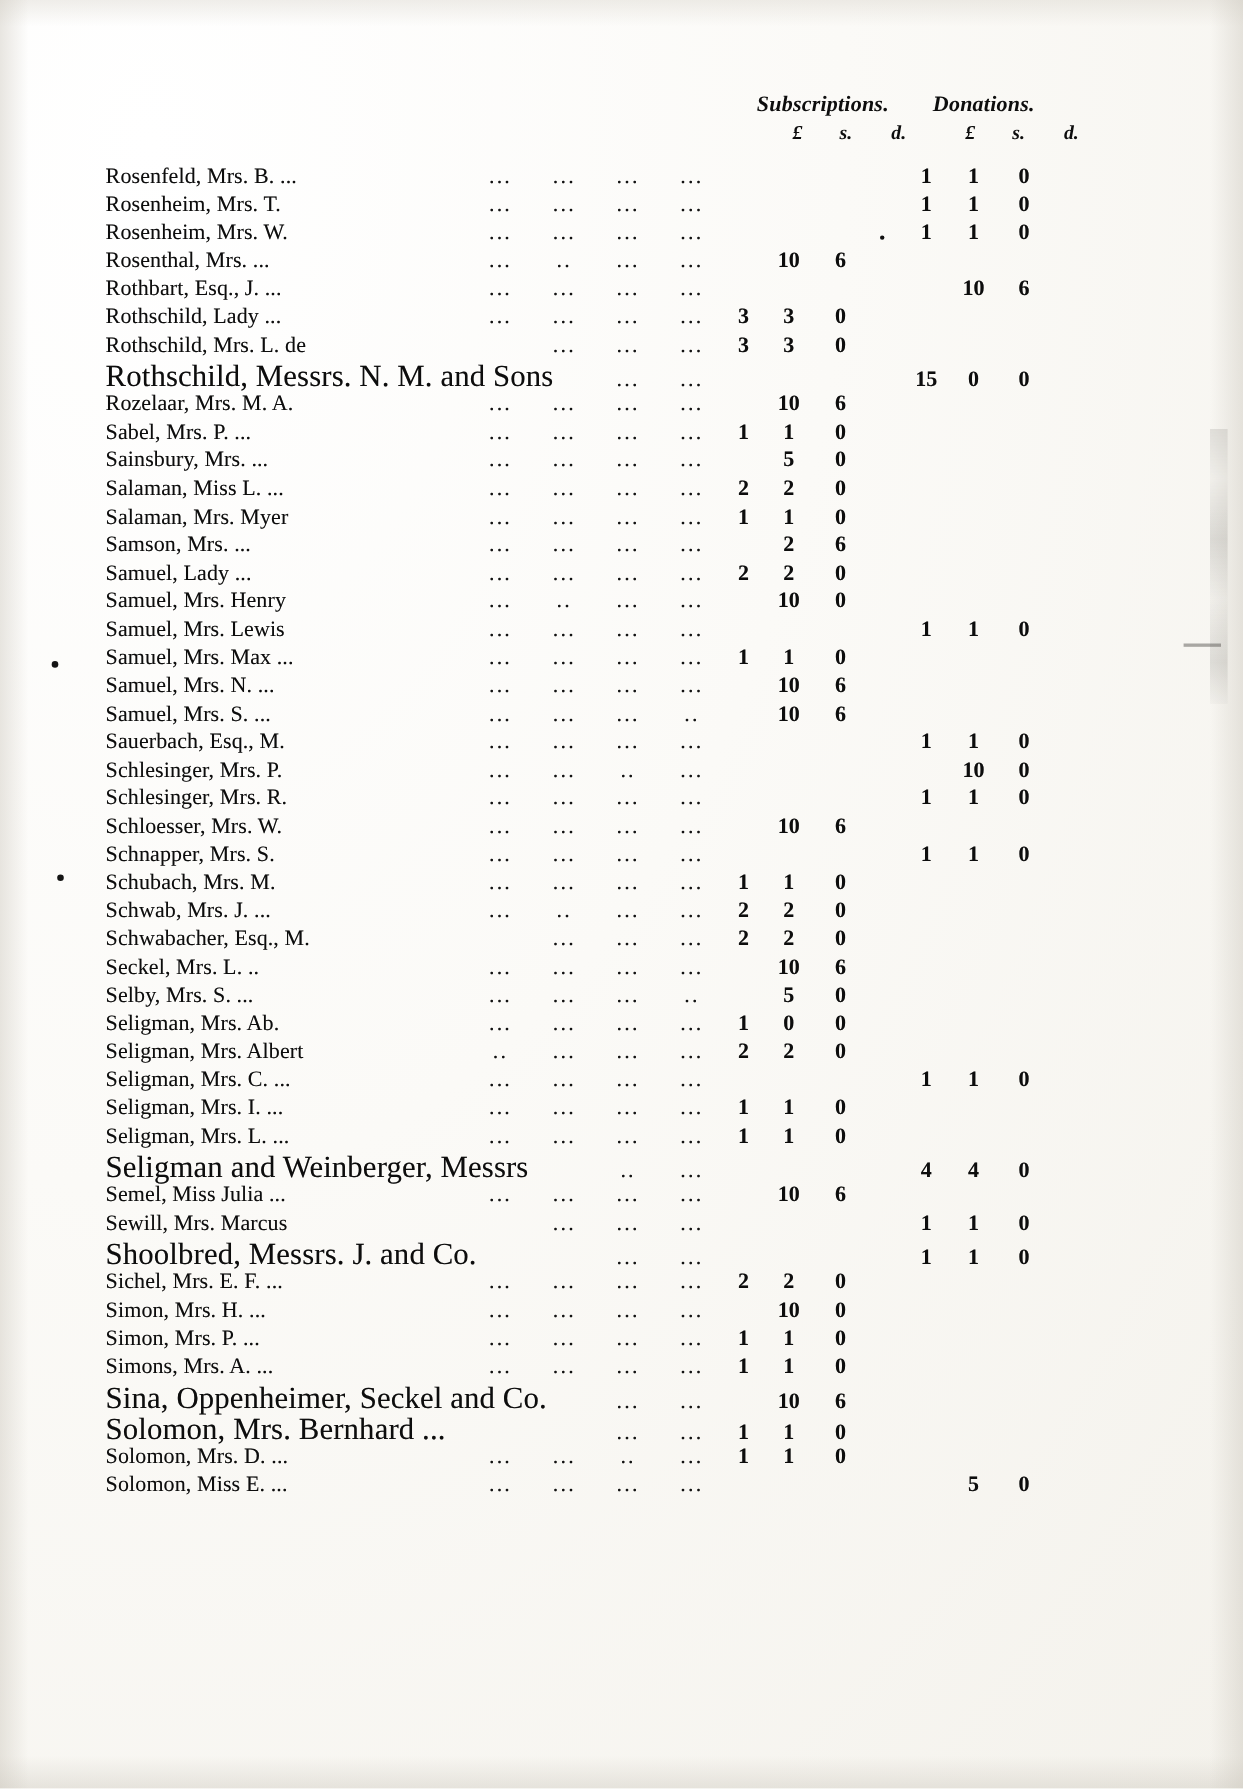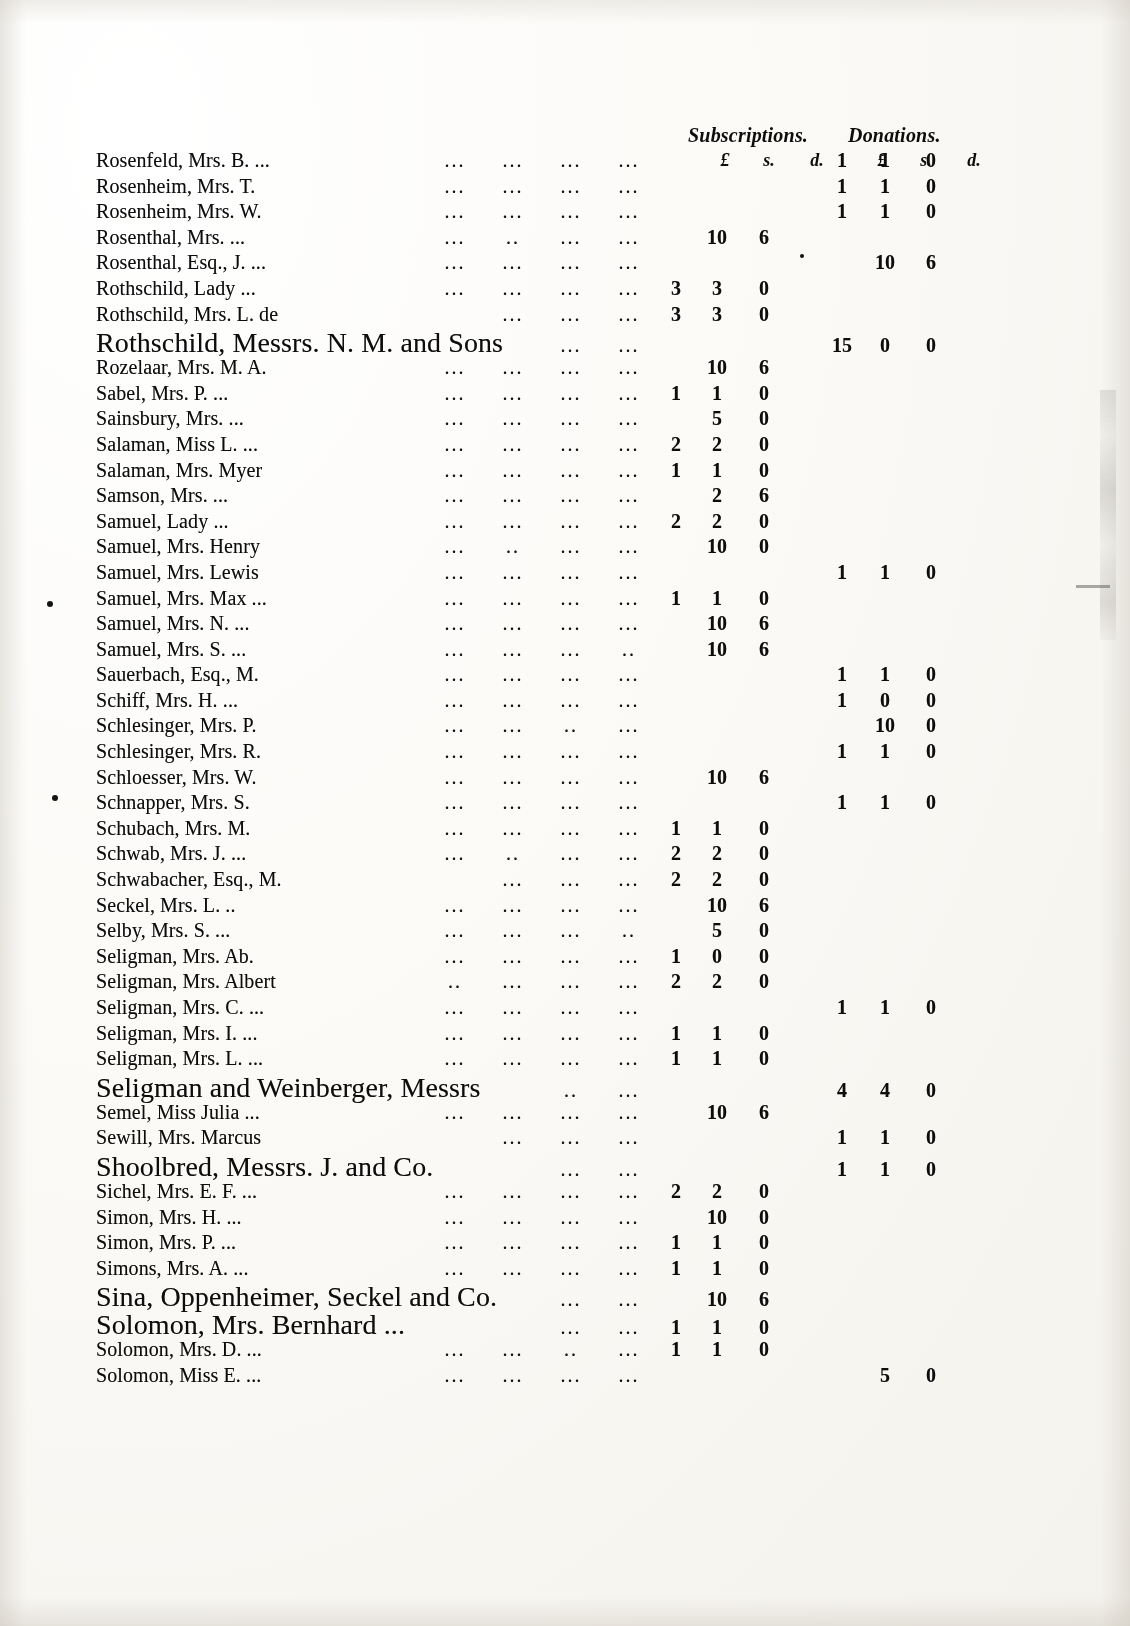--- a/index.html
+++ b/index.html
@@ -37,21 +37,21 @@
       rgba(120,118,112,.20) 85%, rgba(120,118,112,.04) 100%);
     filter:blur(.4px);
   }
   .scan-artifact2{
     position:absolute;right:20px;top:585px;width:34px;height:3px;
     background:rgba(90,88,84,.5);
   }
 
   
   .col-headers{
-    position:absolute;left:0;top:84px;width:1130px;height:60px;margin-top:40px;
+    position:absolute;left:0;top:84px;width:1130px;height:60px;
   }
   .hdr-title{
     position:absolute;
     font-style:italic;
     font-weight:700;
     font-size:20px;
     letter-spacing:.2px;
     white-space:nowrap;
     font-family:"Liberation Serif", serif;
   }
@@ -211,21 +211,21 @@
           <td class="lead l4">...</td>
           <td class="num s-l"></td>
           <td class="num s-s">10</td>
           <td class="num s-d">6</td>
           <td class="gap"></td>
           <td class="num d-l"></td>
           <td class="num d-s"></td>
           <td class="num d-d"></td>
         </tr>
         <tr>
-          <td class="name">Rosenthal, Esq., J.  ...</td>
+          <td class="name">Rothbart, Esq., J.  ...</td>
           <td class="lead l1">...</td>
           <td class="lead l2">...</td>
           <td class="lead l3">...</td>
           <td class="lead l4">...</td>
           <td class="num s-l"></td>
           <td class="num s-s"></td>
           <td class="num s-d"></td>
           <td class="gap"></td>
           <td class="num d-l"></td>
           <td class="num d-s">10</td>
@@ -447,34 +447,20 @@
           <td class="lead l4">...</td>
           <td class="num s-l"></td>
           <td class="num s-s"></td>
           <td class="num s-d"></td>
           <td class="gap"></td>
           <td class="num d-l">1</td>
           <td class="num d-s">1</td>
           <td class="num d-d">0</td>
         </tr>
         <tr>
-          <td class="name">Schiff, Mrs. H.      ...</td>
-          <td class="lead l1">...</td>
-          <td class="lead l2">...</td>
-          <td class="lead l3">...</td>
-          <td class="lead l4">...</td>
-          <td class="num s-l"></td>
-          <td class="num s-s"></td>
-          <td class="num s-d"></td>
-          <td class="gap"></td>
-          <td class="num d-l">1</td>
-          <td class="num d-s">0</td>
-          <td class="num d-d">0</td>
-        </tr>
-        <tr>
           <td class="name">Schlesinger, Mrs. P.</td>
           <td class="lead l1">...</td>
           <td class="lead l2">...</td>
           <td class="lead l3">..</td>
           <td class="lead l4">...</td>
           <td class="num s-l"></td>
           <td class="num s-s"></td>
           <td class="num s-d"></td>
           <td class="gap"></td>
           <td class="num d-l"></td>

